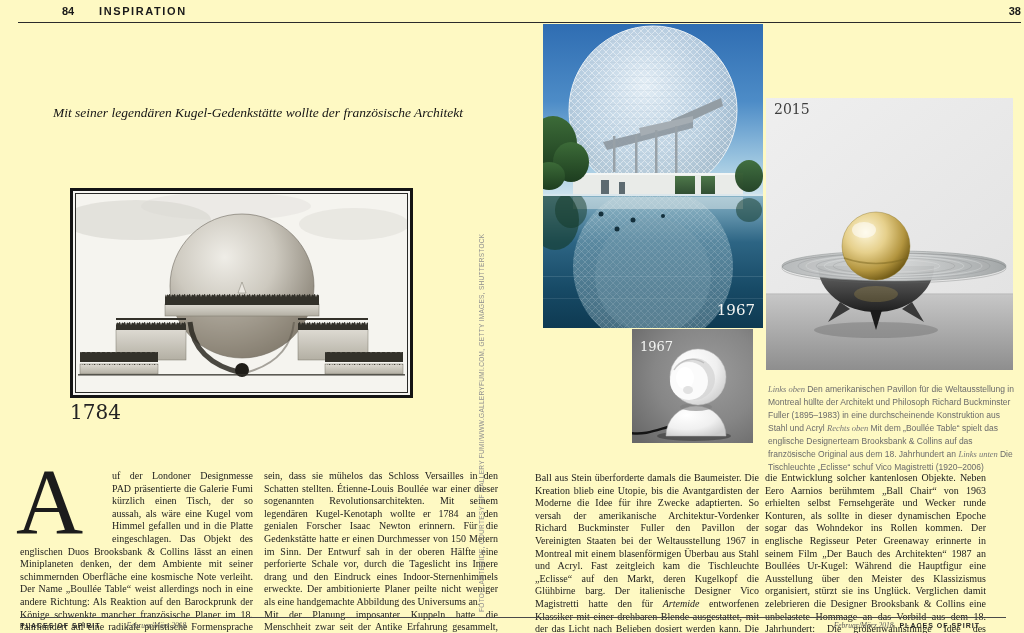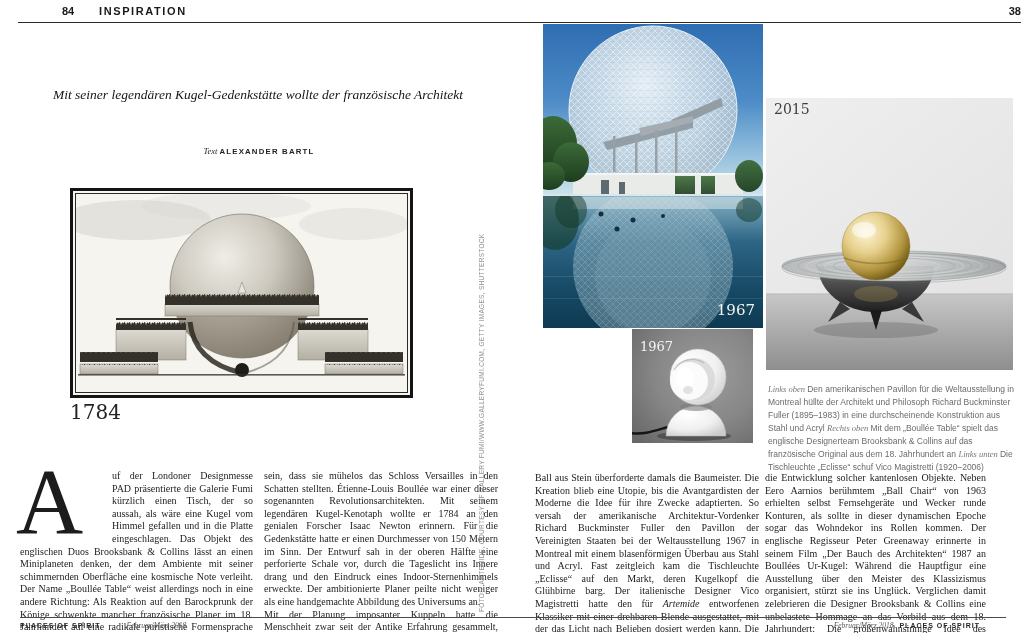--- a/index.html
+++ b/index.html
@@ -1,30 +1,30 @@
 <!DOCTYPE html>
 <html><head>
 <meta charset="utf-8">
 <style>
   html,body{margin:0;padding:0;background:#e8e8e8;}
-  .spread{position:relative;width:1024px;height:633px;background:#ffffff;overflow:hidden;
+  .spread{position:relative;width:1024px;height:633px;background:#fef9c3;overflow:hidden;
           font-family:"Liberation Serif",serif;color:#1b1b1b;}
   .abs{position:absolute;}
 
   
   .hdr-num{font-family:"Liberation Sans",sans-serif;font-weight:bold;font-size:11px;color:#1a1a1a;}
   .hdr-section{font-family:"Liberation Sans",sans-serif;font-weight:bold;font-size:11px;letter-spacing:1.6px;color:#1a1a1a;}
   .hdr-rule{left:18px;top:22px;width:1003px;height:1px;background:#2b2b2b;}
 
   
   .kicker{left:20px;top:51px;width:440px;text-align:center;font-family:"Liberation Sans",sans-serif;
           font-weight:bold;font-size:11.5px;letter-spacing:2.6px;color:#161616;}
   .title{left:16px;top:62px;width:484px;text-align:center;font-family:"Liberation Sans",sans-serif;
          font-weight:bold;font-size:45px;letter-spacing:-.5px;color:#161616;white-space:nowrap;}
-  .subtitle{left:14px;top:88px;width:488px;text-align:center;font-style:italic;
+  .subtitle{left:14px;top:106px;width:488px;text-align:center;font-style:italic;
             font-size:13.5px;line-height:13px;color:#141414;}
   .byline{left:20px;top:146px;width:478px;text-align:center;font-size:8.5px;color:#222;}
   .byline .pre{font-style:italic;font-family:"Liberation Serif",serif;}
   .byline .name{font-family:"Liberation Sans",sans-serif;font-weight:bold;font-size:7.8px;letter-spacing:1.2px;}
 
   
   .frame{left:70px;top:188px;width:343px;height:210px;border:3px solid #141414;background:#f6f5f1;box-sizing:border-box;}
   .frame-inner{position:absolute;left:2px;top:2px;right:2px;bottom:2px;border:1px solid #2a2a28;}
   .frame-inner svg{display:block;width:100%;height:100%;}
 
@@ -75,24 +75,20 @@
 
 <div class="spread">
 
   <div class="abs hdr-num" style="left:62px;top:5px;">84</div>
   <div class="abs hdr-section" style="left:99px;top:5px;">INSPIRATION</div>
   <div class="abs hdr-num" style="right:3px;top:5px;">38</div>
   <div class="abs hdr-rule"></div>
 
   <div class="abs subtitle">
     <div>Mit seiner legendären Kugel-Gedenkstätte wollte der französische Architekt</div>
-  </div>
-  <div class="abs byline">
-    <span class="pre">Text</span>
-    <span class="name">ALEXANDER BARTL</span>
   </div>
 
   <div class="abs frame">
     <div class="frame-inner">
       <svg viewBox="0 0 331 198" preserveAspectRatio="none">
         <defs>
           <radialGradient id="sphG" cx="38%" cy="30%" r="78%">
             <stop offset="0" stop-color="#efede7"></stop>
               <stop offset=".45" stop-color="#cdc9bf"></stop>
             <stop offset=".8" stop-color="#9a9488"></stop>

